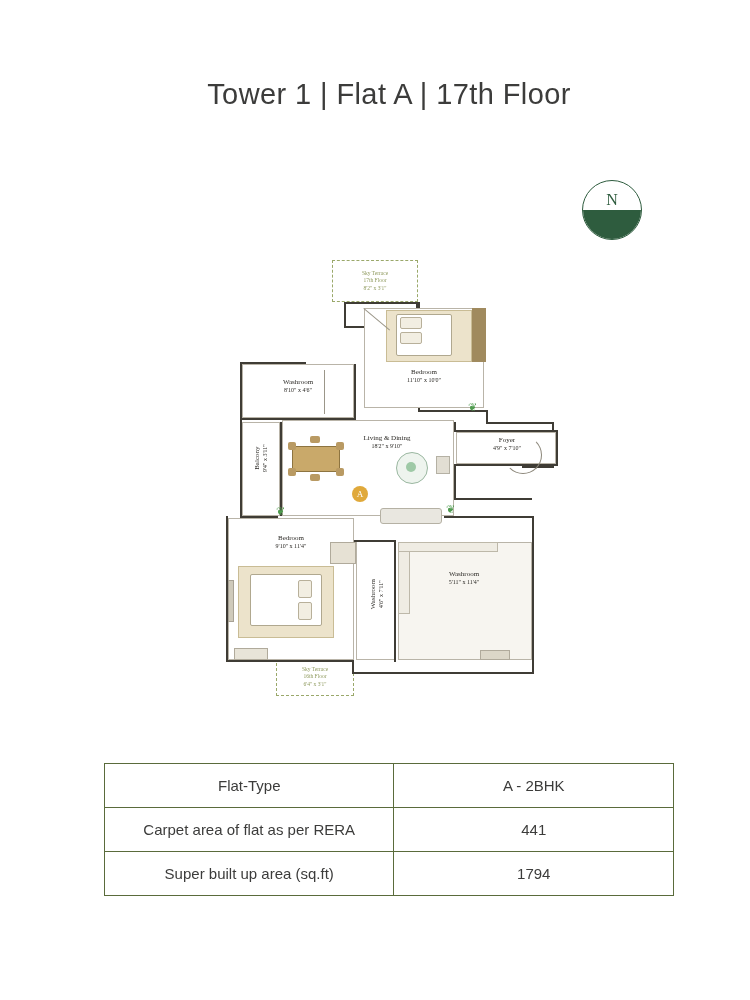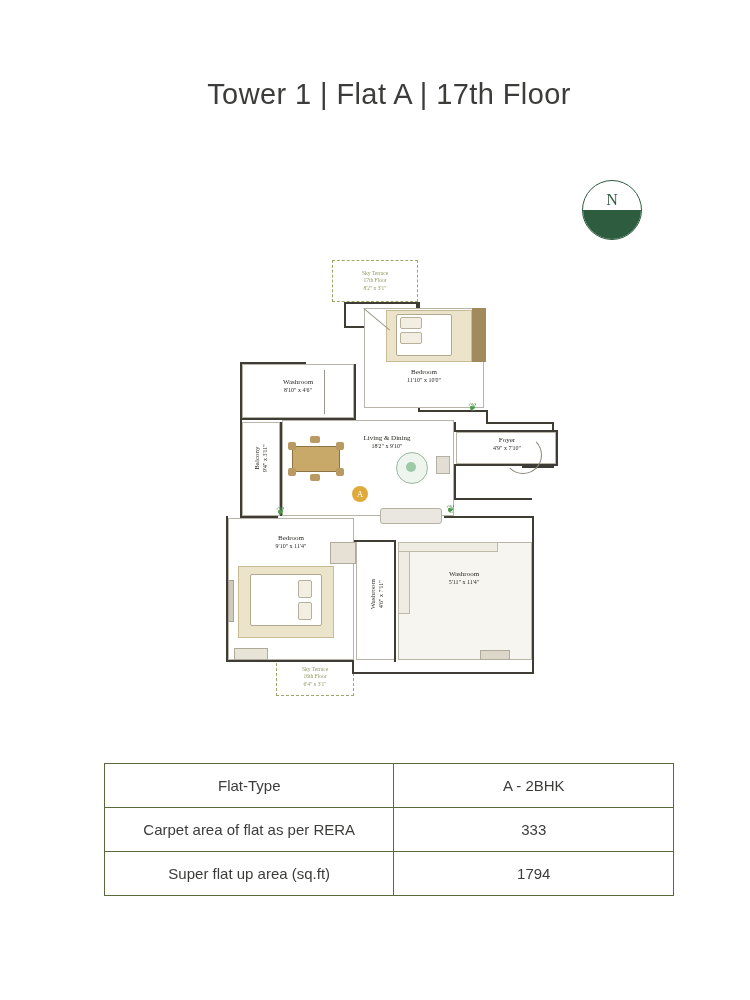--- a/index.html
+++ b/index.html
@@ -321,22 +321,22 @@
   </div>
 
   <table class="spec-table">
     <tbody>
       <tr>
         <td class="k">Flat-Type</td>
         <td class="v">A - 2BHK</td>
       </tr>
       <tr>
         <td class="k">Carpet area of flat as per RERA</td>
-        <td class="v">333</td>
+        <td class="v">441</td>
       </tr>
       <tr>
-        <td class="k">Super flat up area (sq.ft)</td>
+        <td class="k">Super built up area (sq.ft)</td>
         <td class="v">1794</td>
       </tr>
     </tbody>
   </table>
 
 </div>
 
 </body></html>

